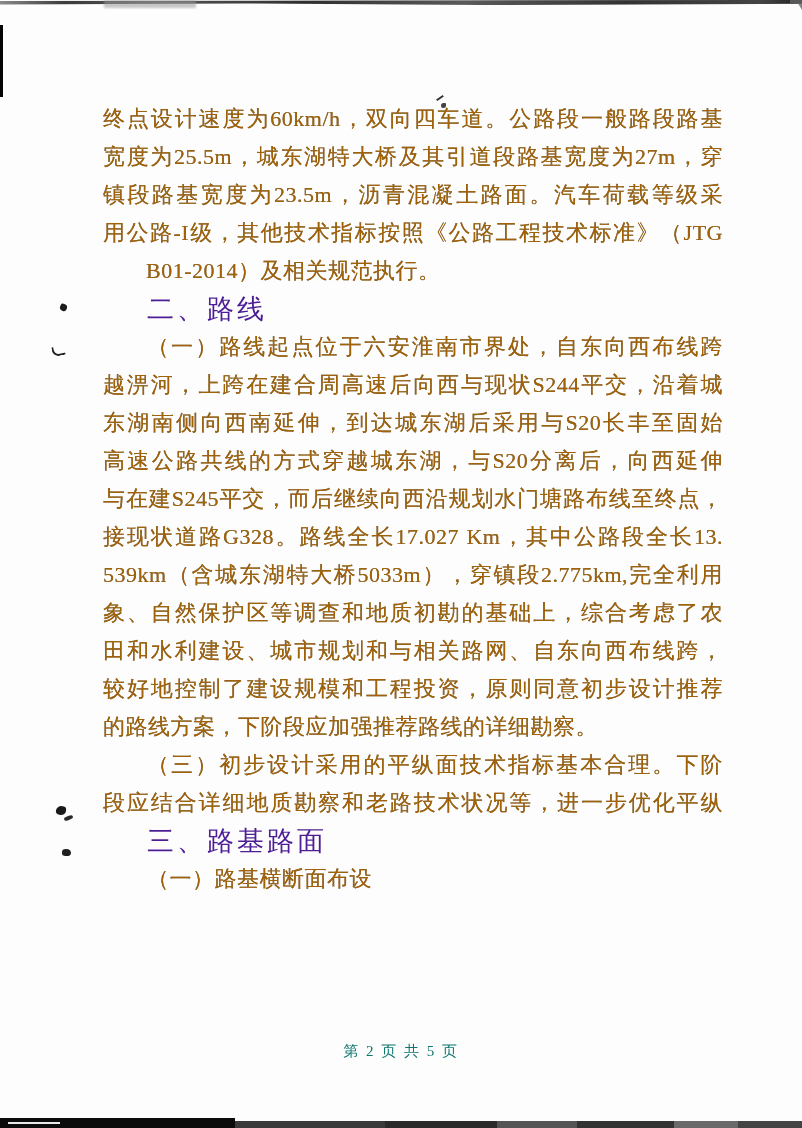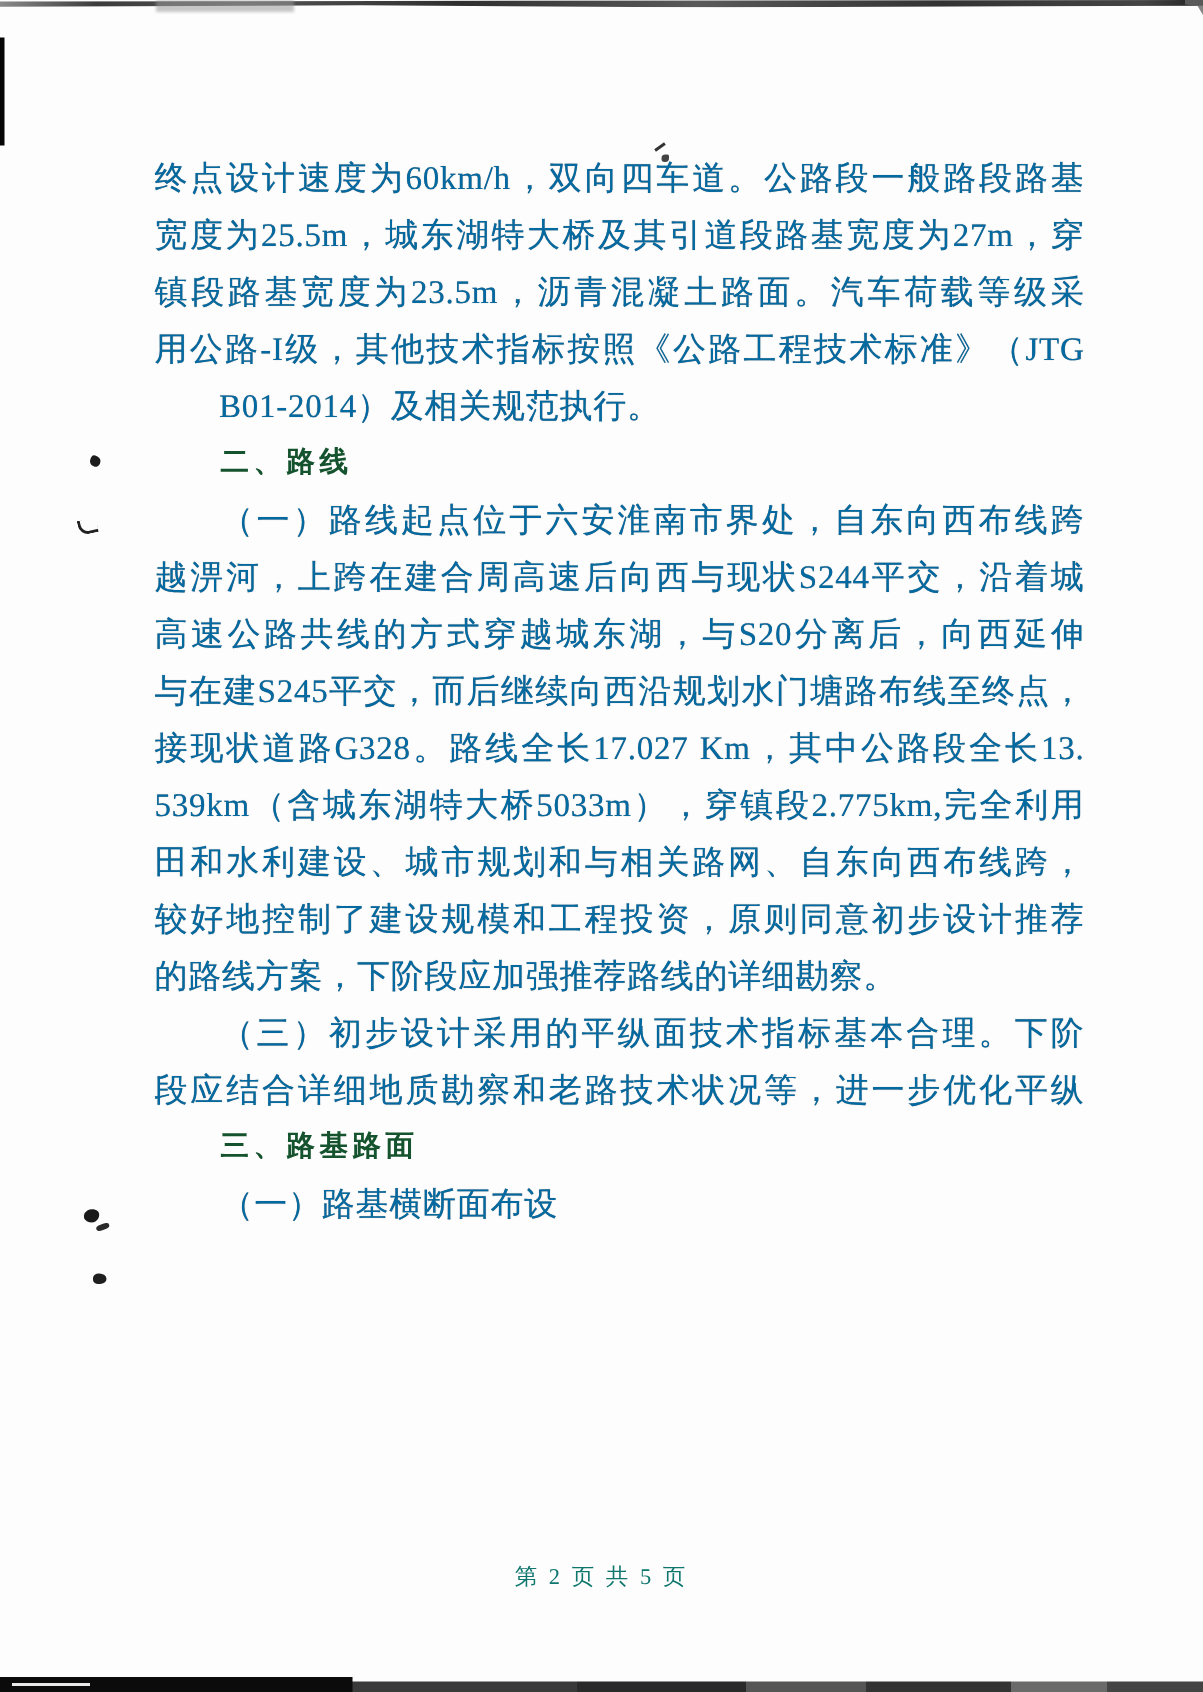--- a/index.html
+++ b/index.html
@@ -11,30 +11,30 @@
     color:#1e1e1e;
   }
   .page{position:absolute;inset:0;background:#fdfdfd;}
 
   
   .textblock{position:absolute;left:103px;top:100px;width:620px;}
   .line{
     font-size:22px;
     line-height:38px;height:38px;
     overflow:hidden;
-    color:#0369a1;
+    color:#a16207;
     letter-spacing:0.5px;
     text-shadow:0 0 0.5px rgba(30,30,30,.6);
   }
   .j{text-align:justify;text-align-last:justify;word-break:break-all;}
   .ind2{padding-left:44px;}
   .ind-sm{padding-left:7px;margin-left:36px;}
   .heading{
     font-family:"Liberation Sans","DejaVu Sans",sans-serif;
-    font-weight:bold;font-size:19px;color:#14532d;
+    font-weight:normal;font-size:27px;color:#4c1d95;
     letter-spacing:3px;
     text-shadow:none;
   }
 
   
   .footer{
     position:absolute;left:0;top:1042px;width:802px;
     text-align:center;font-size:15px;letter-spacing:2px;color:#0f766e;
   }
 
@@ -82,24 +82,26 @@
 
   <main class="textblock">
     <div class="line j">终点设计速度为60km/h，双向四车道。公路段一般路段路基</div>
     <div class="line j">宽度为25.5m，城东湖特大桥及其引道段路基宽度为27m，穿</div>
     <div class="line j">镇段路基宽度为23.5m，沥青混凝土路面。汽车荷载等级采</div>
     <div class="line j">用公路-I级，其他技术指标按照《公路工程技术标准》（JTG</div>
     <div class="line ind-sm">B01-2014）及相关规范执行。</div>
     <div class="line heading ind2">二、路线</div>
     <div class="line j ind2">（一）路线起点位于六安淮南市界处，自东向西布线跨</div>
     <div class="line j">越淠河，上跨在建合周高速后向西与现状S244平交，沿着城</div>
+    <div class="line j">东湖南侧向西南延伸，到达城东湖后采用与S20长丰至固始</div>
     <div class="line j">高速公路共线的方式穿越城东湖，与S20分离后，向西延伸</div>
     <div class="line j">与在建S245平交，而后继续向西沿规划水门塘路布线至终点，</div>
     <div class="line j">接现状道路G328。路线全长17.027 Km，其中公路段全长13.</div>
     <div class="line j">539km（含城东湖特大桥5033m），穿镇段2.775km,完全利用</div>
+    <div class="line j">象、自然保护区等调查和地质初勘的基础上，综合考虑了农</div>
     <div class="line j">田和水利建设、城市规划和与相关路网、自东向西布线跨，</div>
     <div class="line j">较好地控制了建设规模和工程投资，原则同意初步设计推荐</div>
     <div class="line">的路线方案，下阶段应加强推荐路线的详细勘察。</div>
     <div class="line j ind2">（三）初步设计采用的平纵面技术指标基本合理。下阶</div>
     <div class="line j">段应结合详细地质勘察和老路技术状况等，进一步优化平纵</div>
     <div class="line heading ind2">三、路基路面</div>
     <div class="line ind2">（一）路基横断面布设</div>
   </main>
 
   <div class="footer">第 2 页 共 5 页</div>

